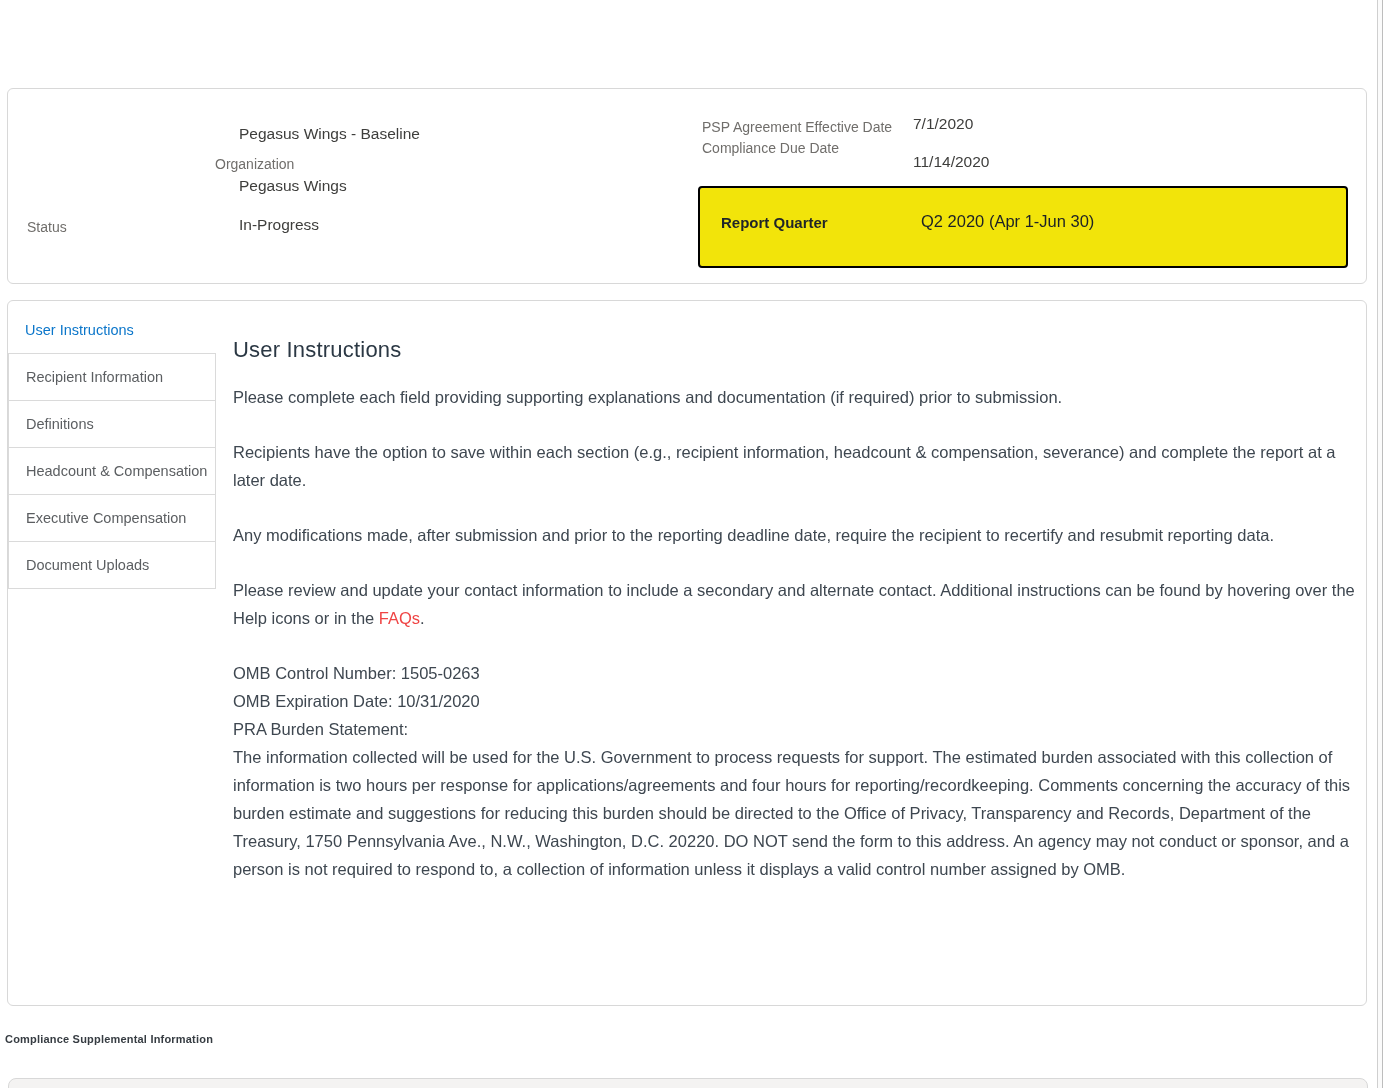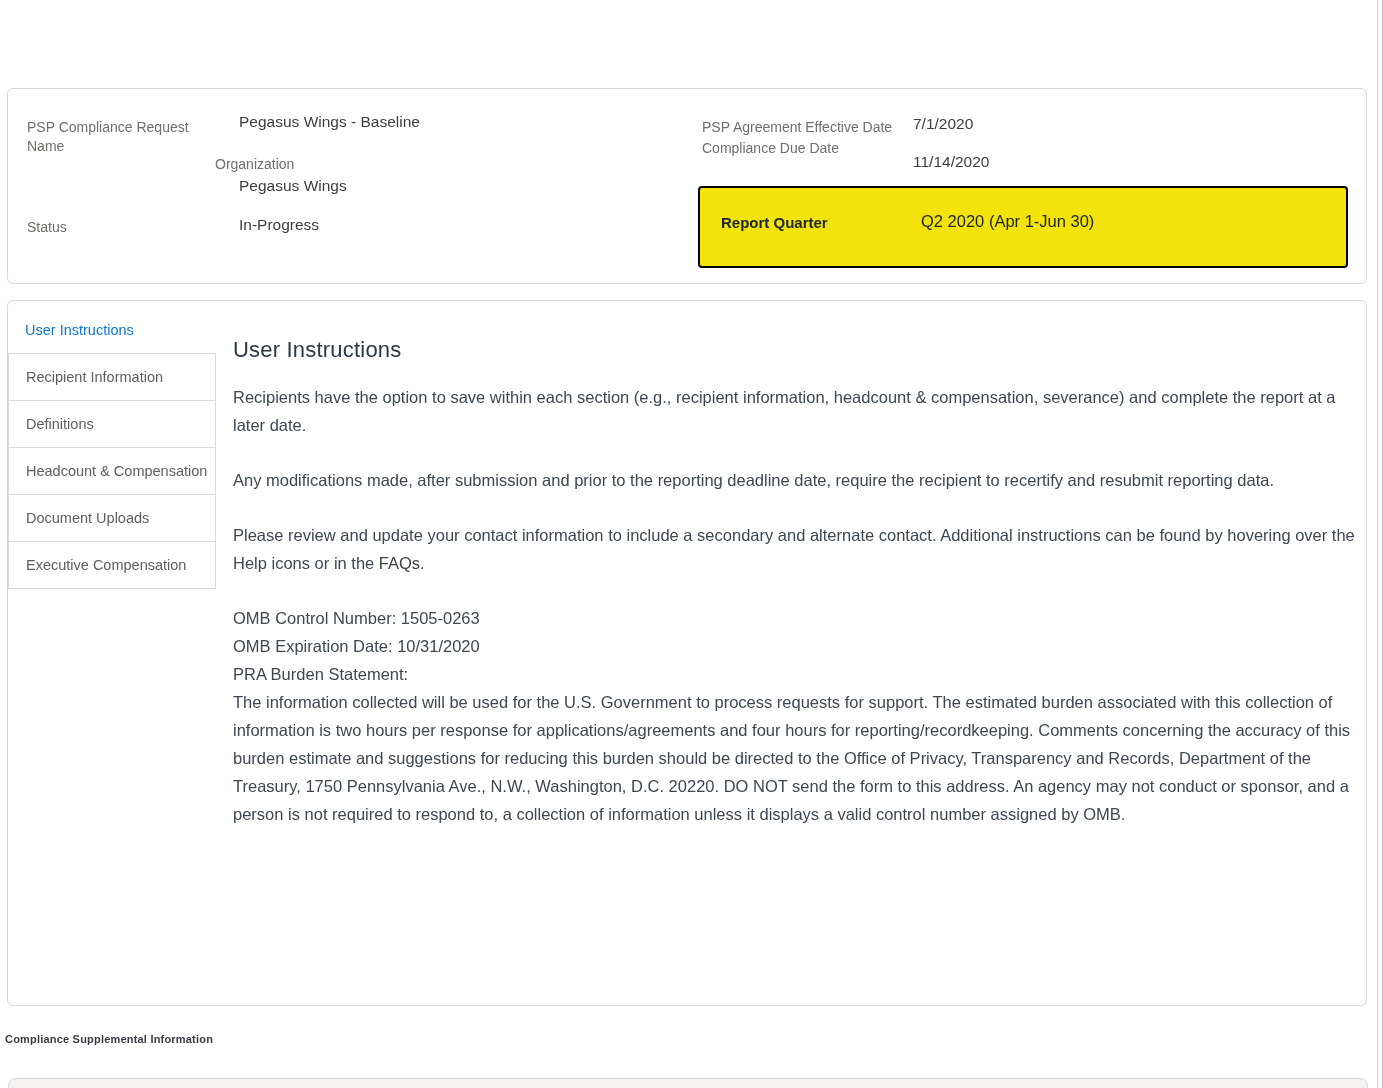--- a/index.html
+++ b/index.html
@@ -31,21 +31,21 @@
 
   
   .card { position:absolute; background:#ffffff; border:1px solid #d8d8d8; border-radius:6px; }
   .summary-card { left:7px; top:88px; width:1360px; height:196px; }
   .main-card   { left:7px; top:300px; width:1360px; height:706px; }
 
   .fld-label { position:absolute; font-size:14px; color:#706e6b; line-height:19px; }
   .fld-value { position:absolute; font-size:15.5px; color:#3e3e3c; line-height:20px; }
 
   .f-name-label   { left:19px;  top:29px; width:168px; }
-  .f-name-value   { left:231px; top:23px; }
+  .f-name-value   { left:231px; top:35px; }
   .f-org-label    { left:207px; top:66px; }
   .f-org-value    { left:231px; top:87px; }
   .f-status-label { left:19px;  top:129px;text-align:center; }
   .f-status-value { left:231px; top:126px; }
   .f-eff-label    { left:694px; top:29px; }
   .f-eff-value    { left:905px; top:25px; }
   .f-due-label    { left:694px; top:50px; }
   .f-due-value    { left:905px; top:63px; }
 
   .rq-box {
@@ -61,21 +61,21 @@
     height:48px; display:flex; align-items:center; padding-left:17px;
     font-size:14.5px; color:#5b5e61; cursor:pointer; background:#ffffff;
   }
   .tab.inactive { border:1px solid #dadada; margin-top:-1px; }
   .tab.active { color:#0b76ca; border:none; }
 
   
   .content { position:absolute; left:225px; top:36px; width:1122px; color:#3e4750; }
   .content h1 { font-size:22px; font-weight:500; color:#2b3844; line-height:26px; margin:0 0 20px 0; letter-spacing:0.2px; }
   .content p { font-size:16.5px; line-height:28px; margin:0 0 27px 0; }
-  .content a { color:#404040; text-decoration:none; cursor:pointer; }
+  .content a { color:#ef4444; text-decoration:none; cursor:pointer; }
   .omb-block { margin-top:9px; font-size:16.5px; line-height:28px; }
 
   
   .footer-label {
     position:absolute; left:5px; top:1033px;
     font-size:11px; font-weight:600; color:#363c42; letter-spacing:0.2px;
   }
   .next-panel {
     position:absolute; left:8px; top:1078px; width:1360px; height:16px;
     background:#f4f3f2; border:1px solid #d8d8d8; border-radius:8px 8px 0 0;
@@ -83,21 +83,20 @@
 </style>
 </head>
 <body>
 
 <div class="page">
 
 
   <div class="scroll-track"></div>
 
   <section class="card summary-card">
-    <div class="fld-label f-name-label">PSP Compliance Request Name</div>
     <div class="fld-value f-name-value">Pegasus Wings - Baseline</div>
 
     <div class="fld-label f-org-label">Organization</div>
     <div class="fld-value f-org-value">Pegasus Wings</div>
 
     <div class="fld-label f-status-label">Status</div>
     <div class="fld-value f-status-value">In-Progress</div>
 
     <div class="fld-label f-eff-label">PSP Agreement Effective Date</div>
     <div class="fld-value f-eff-value">7/1/2020</div>
@@ -111,26 +110,27 @@
     </div>
   </section>
 
   <section class="card main-card">
 
     <nav class="tabs">
       <div class="tab active">User Instructions</div>
       <div class="tab inactive">Recipient Information</div>
       <div class="tab inactive">Definitions</div>
       <div class="tab inactive">Headcount &amp; Compensation</div>
+      <div class="tab inactive">Executive Compensation</div>
       <div class="tab inactive">Document Uploads</div>
-      <div class="tab inactive">Executive Compensation</div>
     </nav>
 
     <div class="content">
       <h1>User Instructions</h1>
+      <p>Please complete each field providing supporting explanations and documentation (if required) prior to submission.</p>
       <p>Recipients have the option to save within each section (e.g., recipient information, headcount &amp; compensation, severance) and complete the report at a later date.</p>
       <p>Any modifications made, after submission and prior to the reporting deadline date, require the recipient to recertify and resubmit reporting data.</p>
       <p><span>Please review and update your contact information to include a secondary and alternate contact. Additional instructions can be found by hovering over the Help icons or in the </span><a>FAQs</a><span>.</span></p>
 
       <div class="omb-block">
         <div>OMB Control Number: 1505-0263</div>
         <div>OMB Expiration Date: 10/31/2020</div>
         <div>PRA Burden Statement:</div>
         <div>The information collected will be used for the U.S. Government to process requests for support. The estimated burden associated with this collection of information is two hours per response for applications/agreements and four hours for reporting/recordkeeping. Comments concerning the accuracy of this burden estimate and suggestions for reducing this burden should be directed to the Office of Privacy, Transparency and Records, Department of the Treasury, 1750 Pennsylvania Ave., N.W., Washington, D.C. 20220. DO NOT send the form to this address. An agency may not conduct or sponsor, and a person is not required to respond to, a collection of information unless it displays a valid control number assigned by OMB.</div>
       </div>

